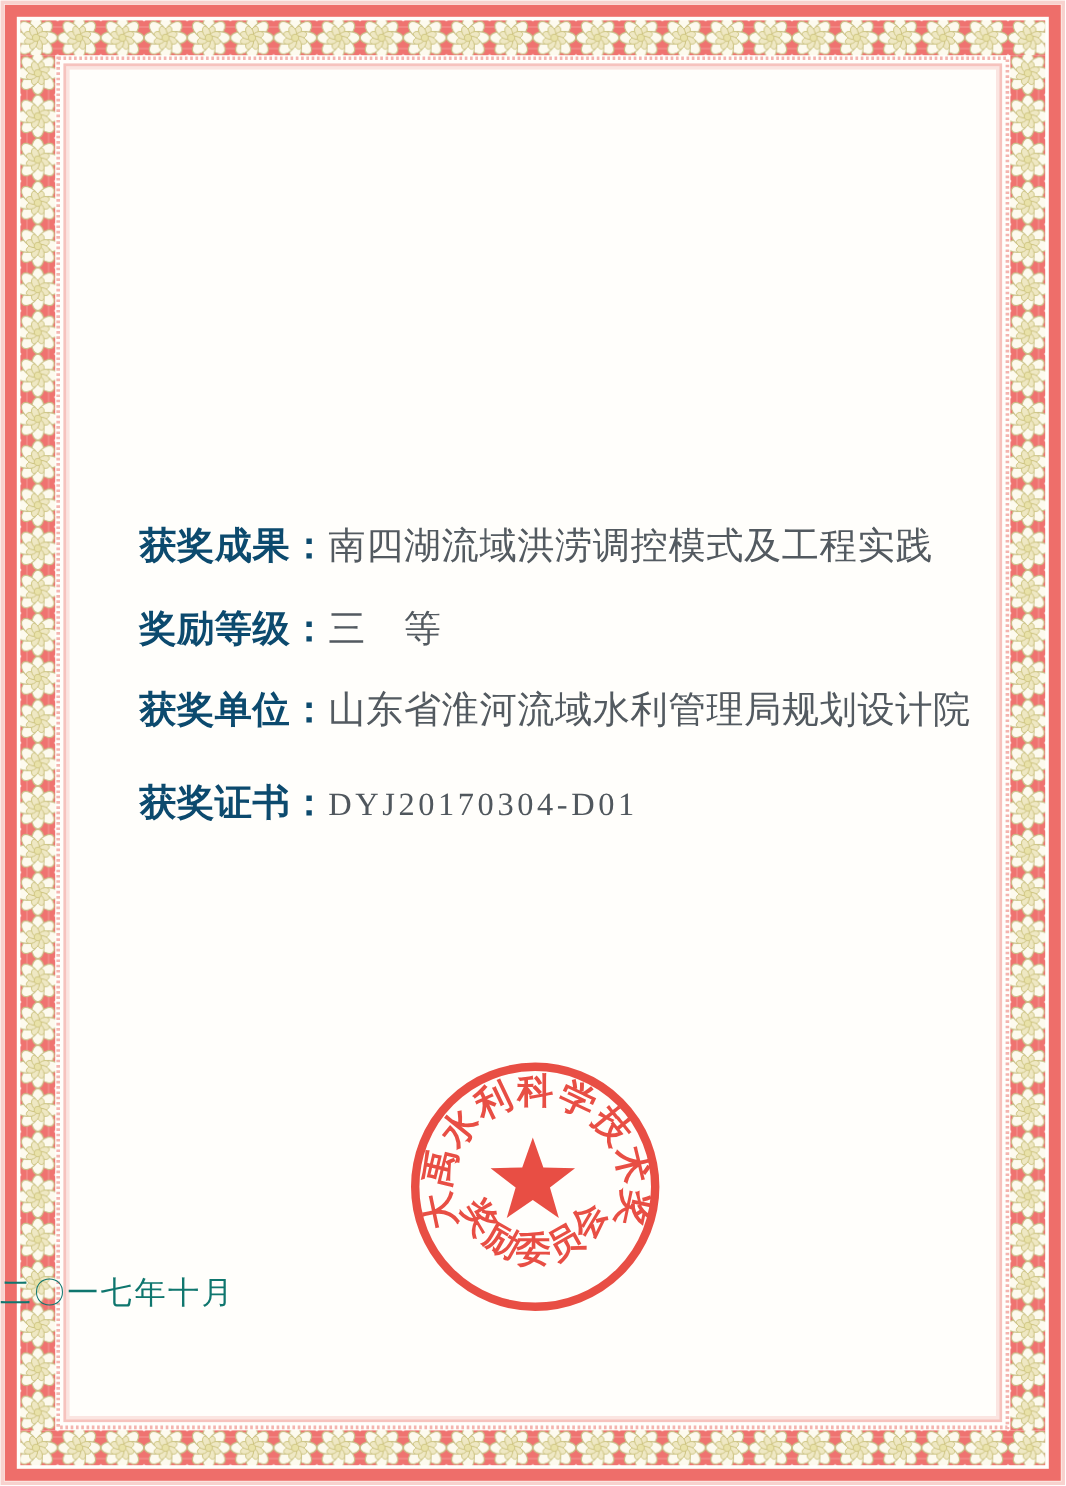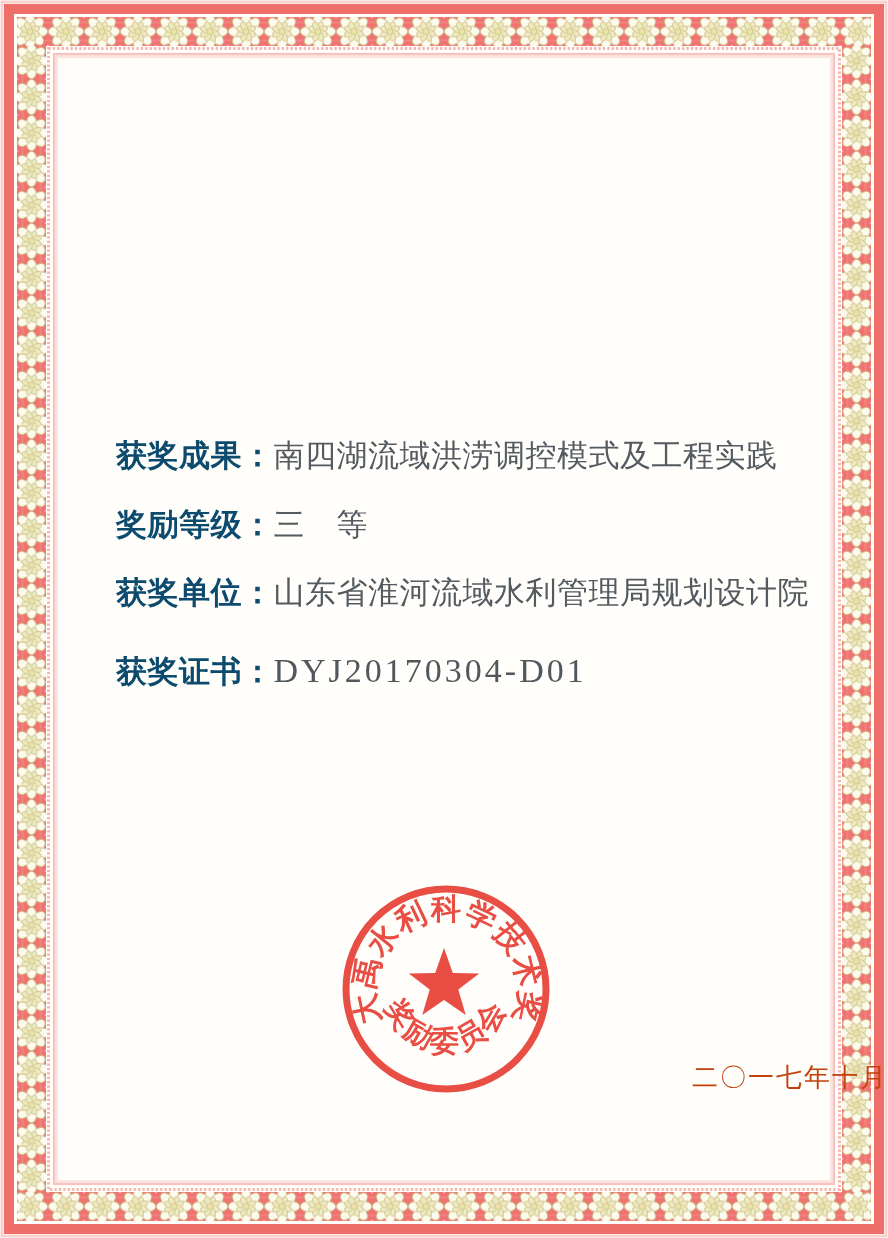--- a/index.html
+++ b/index.html
@@ -18,29 +18,29 @@
     font-size:31px;line-height:1.1;color:#535a60;letter-spacing:0.5px;
   }
   .field .label{font-weight:bold;color:#0c4a6e;}
   .field .value{font-weight:normal;}
   .field-result{top:438px;}
   .field-grade{top:507px;}
   .field-unit{top:575px;}
   .field-serial{top:652px;}
   .field-serial .value{
     font-family:"Liberation Serif","DejaVu Serif",serif;
-    font-size:34px;letter-spacing:3px;color:#50575d;
+    font-size:27px;letter-spacing:3px;color:#50575d;
   }
   .issuer-line{
     position:absolute;top:1013px;left:0;width:100%;text-align:center;
     font-size:28px;font-weight:bold;color:#575d62;letter-spacing:0.5px;white-space:nowrap;
   }
   .date-line{
-    position:absolute;top:1060px;left:0;width:100%;text-align:right;
-    font-size:26px;color:#c2410c;letter-spacing:2px;white-space:nowrap;
+    position:absolute;top:1060px;left:0;width:100%;text-align:left;
+    font-size:26px;color:#0f766e;letter-spacing:2px;white-space:nowrap;
   }
   .seal-svg{position:absolute;left:336px;top:878px;width:222px;height:222px;}
 </style>
 </head>
 <body>
 
 <div class="certificate">
 
   <svg class="border-svg" viewBox="0 0 888 1238" xmlns="http://www.w3.org/2000/svg">
     <defs>

